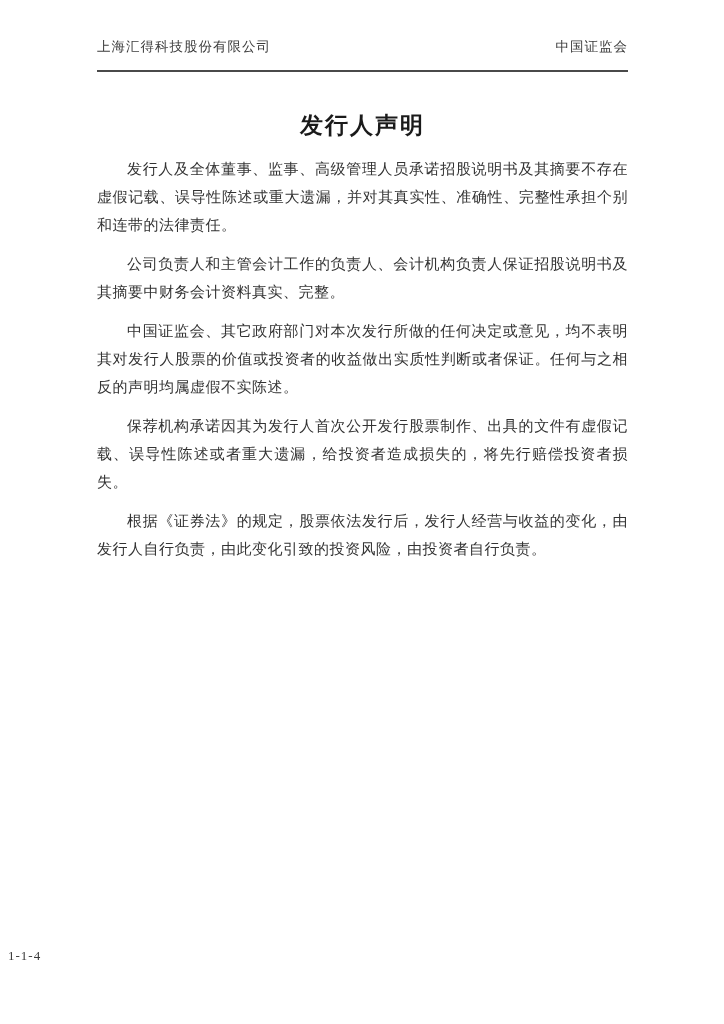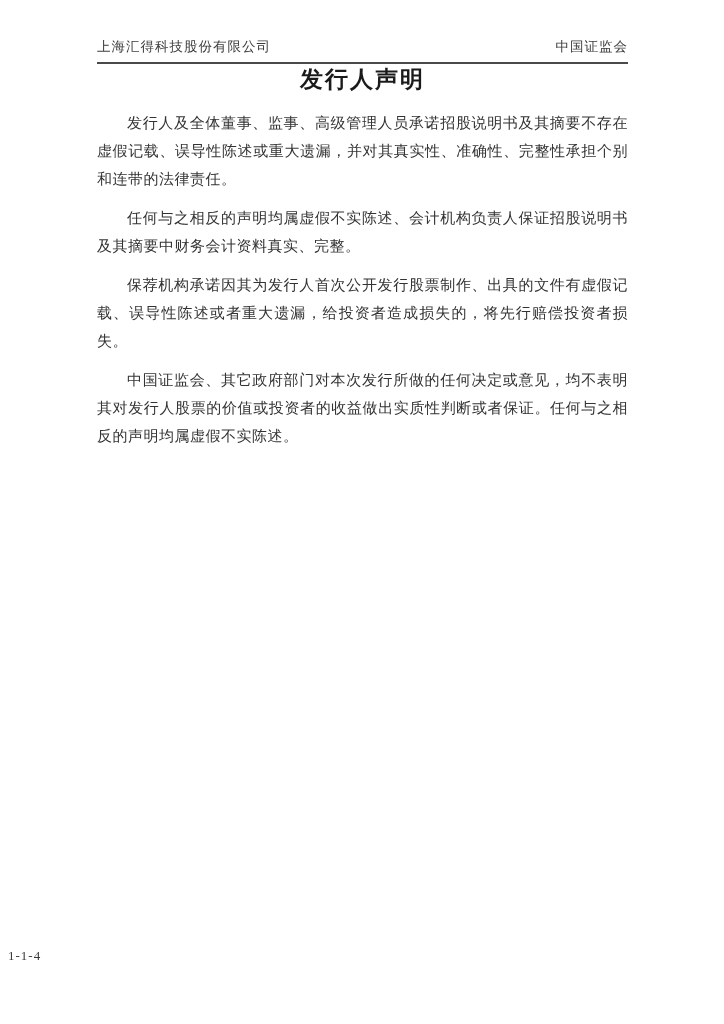--- a/index.html
+++ b/index.html
@@ -18,24 +18,25 @@
     background: #ffffff;
     padding: 38px 96px 0 97px;
   }
   .doc-header {
     display: flex;
     justify-content: space-between;
     align-items: flex-end;
     font-size: 13.5px;
     color: #3b3b3b;
     letter-spacing: 1px;
-    padding-bottom: 6px;
+    padding-bottom: 14px;
     border-bottom: 2px solid #4a4a4a;
   }
   .doc-title {
+    margin-top: 38px;
     text-align: center;
     font-family: "Liberation Sans", "DejaVu Sans", sans-serif;
     font-weight: 700;
     font-size: 23px;
     letter-spacing: 2px;
     color: #1a1a1a;
   }
   .doc-body {
     margin-top: 14px;
   }
@@ -66,20 +67,21 @@
 
   <div class="doc-header">
     <span>上海汇得科技股份有限公司</span>
     <span>中国证监会</span>
   </div>
 
   <div class="doc-title">发行人声明</div>
 
   <div class="doc-body">
     <p>发行人及全体董事、监事、高级管理人员承诺招股说明书及其摘要不存在虚假记载、误导性陈述或重大遗漏，并对其真实性、准确性、完整性承担个别和连带的法律责任。</p>
-    <p>任何与之相反的声明均属虚假不实陈述、会计机构负责人保证招股说明书及其摘要中财务会计资料真实、完整。</p>
+    <p>公司负责人和主管会计工作的负责人、会计机构负责人保证招股说明书及其摘要中财务会计资料真实、完整。</p>
+    <p>中国证监会、其它政府部门对本次发行所做的任何决定或意见，均不表明其对发行人股票的价值或投资者的收益做出实质性判断或者保证。任何与之相反的声明均属虚假不实陈述。</p>
     <p>保荐机构承诺因其为发行人首次公开发行股票制作、出具的文件有虚假记载、误导性陈述或者重大遗漏，给投资者造成损失的，将先行赔偿投资者损失。</p>
-    <p>中国证监会、其它政府部门对本次发行所做的任何决定或意见，均不表明其对发行人股票的价值或投资者的收益做出实质性判断或者保证。任何与之相反的声明均属虚假不实陈述。</p>
+    <p>根据《证券法》的规定，股票依法发行后，发行人经营与收益的变化，由发行人自行负责，由此变化引致的投资风险，由投资者自行负责。</p>
   </div>
 
   <div class="doc-footer">1-1-4</div>
 
 </div>
 
 </body></html>

